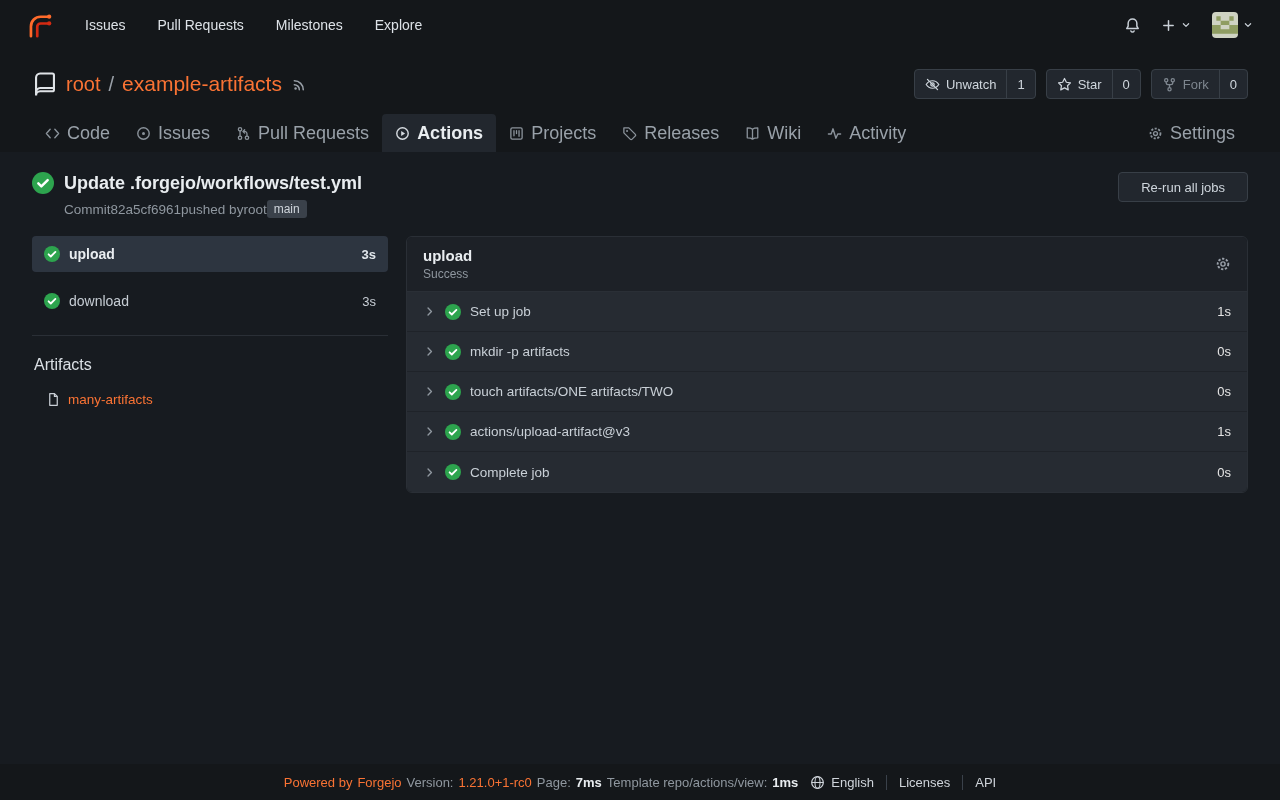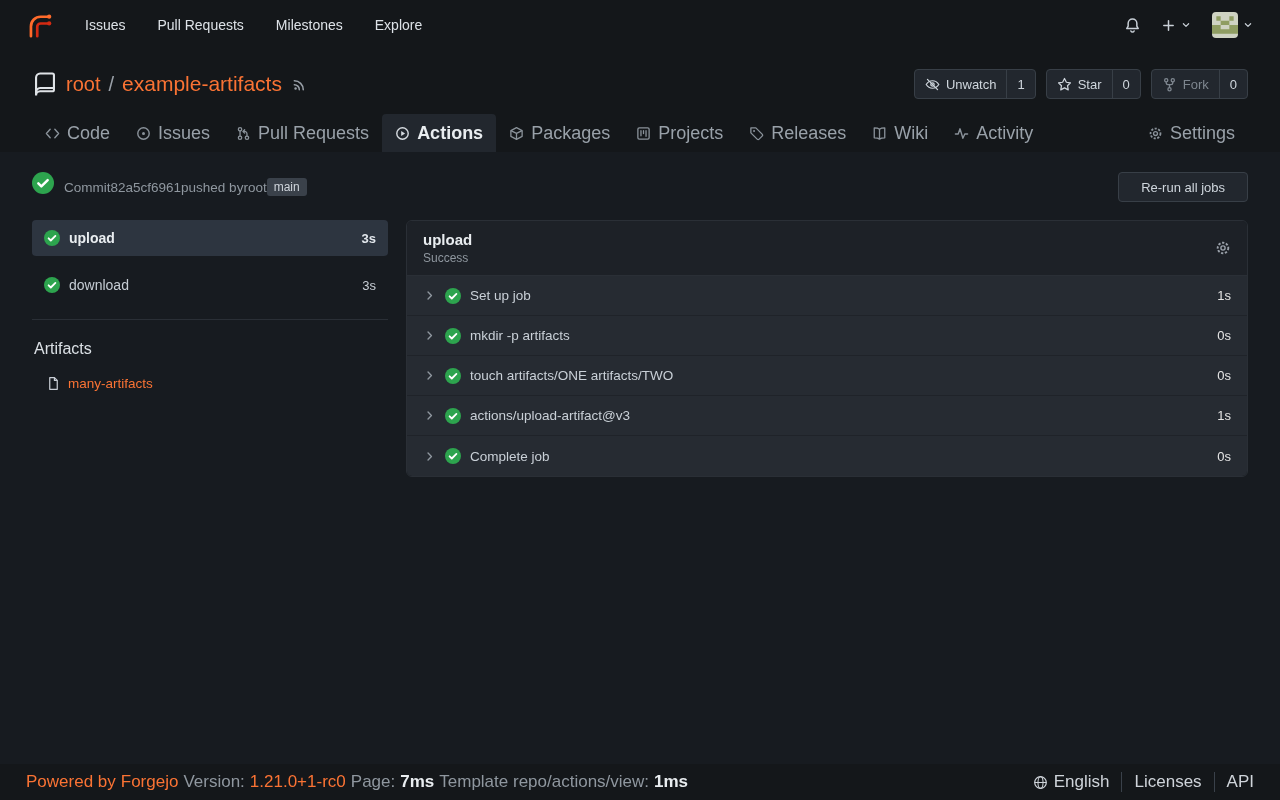--- a/index.html
+++ b/index.html
@@ -83,21 +83,21 @@
 .job-status{font-size:12px;color:var(--text-muted);margin-top:3px}
 .gear-btn{color:#9aa1aa;display:flex;align-items:center}
 .steps{background:var(--bg-card-body)}
 .step-row{display:flex;align-items:center;gap:9px;height:40px;padding:0 16px;border-bottom:1px solid rgba(0,0,0,.18);cursor:pointer}
 .step-row:last-child{border-bottom:none}
 .step-row .chev{color:#8f979f}
 .step-name{font-size:13.5px;color:#c9d0d7}
 .step-dur{margin-left:auto;font-size:13px;color:#e5e5e5}
 
 
-.footer{height:36px;background:var(--bg-chrome);flex:none;display:flex;align-items:center;justify-content:space-between;padding:0 26px;font-size:17px;color:var(--text-muted)}
+.footer{height:36px;background:var(--bg-chrome);flex:none;display:flex;align-items:center;justify-content:center;padding:0 26px;font-size:13px;color:var(--text-muted)}
 .foot-left{display:flex;align-items:center;gap:5px}
 .orange{color:var(--orange)}
 .strong{color:var(--text-strong);font-weight:700}
 .foot-right{display:flex;align-items:center}
 .foot-link{display:flex;align-items:center;gap:6px;color:#cfd4da;padding:0 12px}
 .foot-link.sep{border-left:1px solid #3a414a}
 .foot-right .foot-link:last-child{padding-right:0}
 .green{color:var(--green)}
 </style>
 </head>
@@ -305,26 +305,20 @@
         <span>Pull Requests</span>
       </a>
       <a class="tab active">
         <svg class="ic" width="15" height="15">
             <use href="#i-play"></use>
           </svg>
         <span>Actions</span>
       </a>
       <a class="tab">
         <svg class="ic" width="15" height="15">
-            <use href="#i-package"></use>
-          </svg>
-        <span>Packages</span>
-      </a>
-      <a class="tab">
-        <svg class="ic" width="15" height="15">
             <use href="#i-project"></use>
           </svg>
         <span>Projects</span>
       </a>
       <a class="tab">
         <svg class="ic" width="15" height="15">
             <use href="#i-tag"></use>
           </svg>
         <span>Releases</span>
       </a>
@@ -349,20 +343,21 @@
     </div>
   </section>
 
   <main class="content">
     <div class="run-header">
       <div class="run-head-left">
         <svg class="ic green" width="22" height="22" style="color:var(--green)">
             <use href="#i-check-circle"></use>
           </svg>
         <div>
+          <h1 class="run-title">Update .forgejo/workflows/test.yml</h1>
           <div class="run-sub">
             <span>Commit</span>
             <a>82a5cf6961</a>
             <span>pushed by</span>
             <a>root</a>
             <a class="badge">main</a>
           </div>
         </div>
       </div>
       <a class="btn">Re-run all jobs</a>

